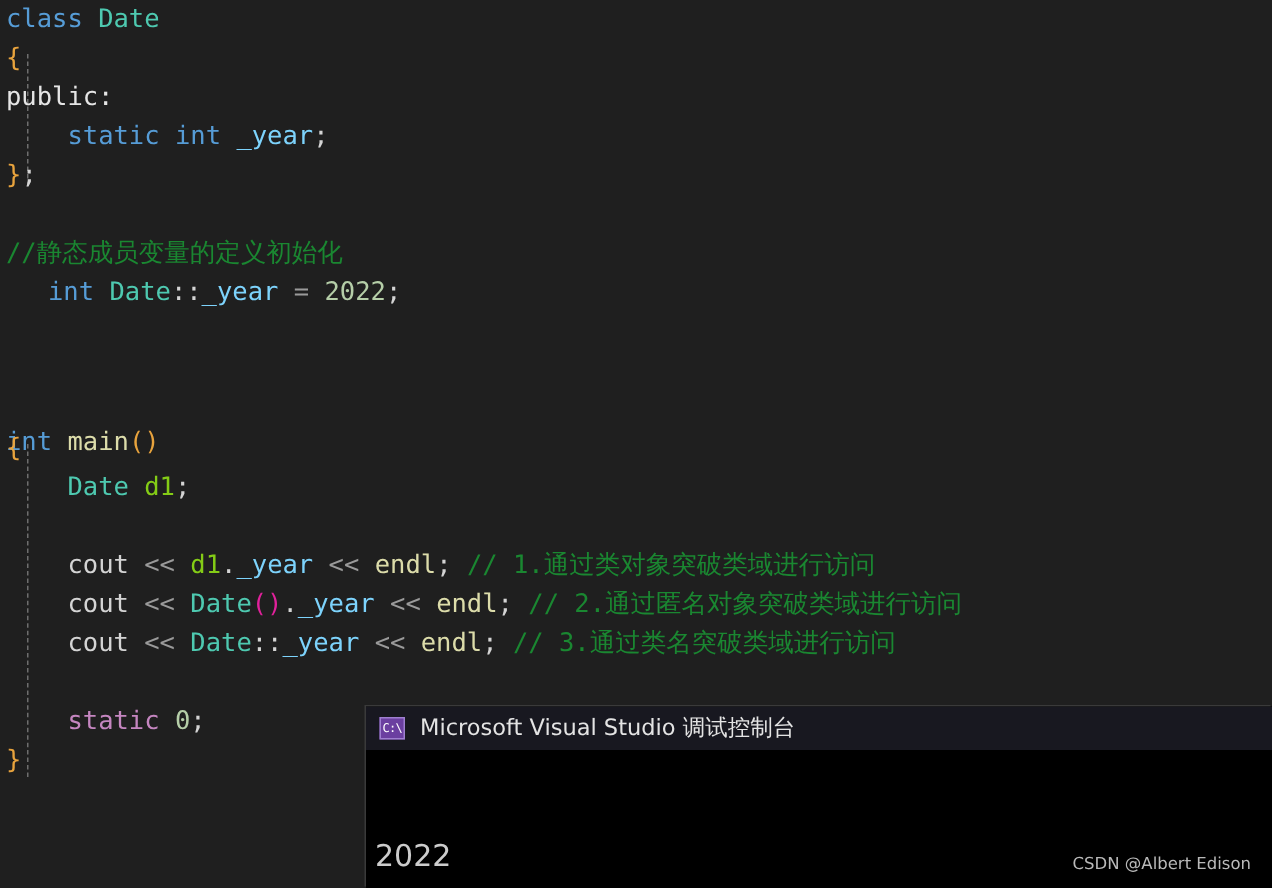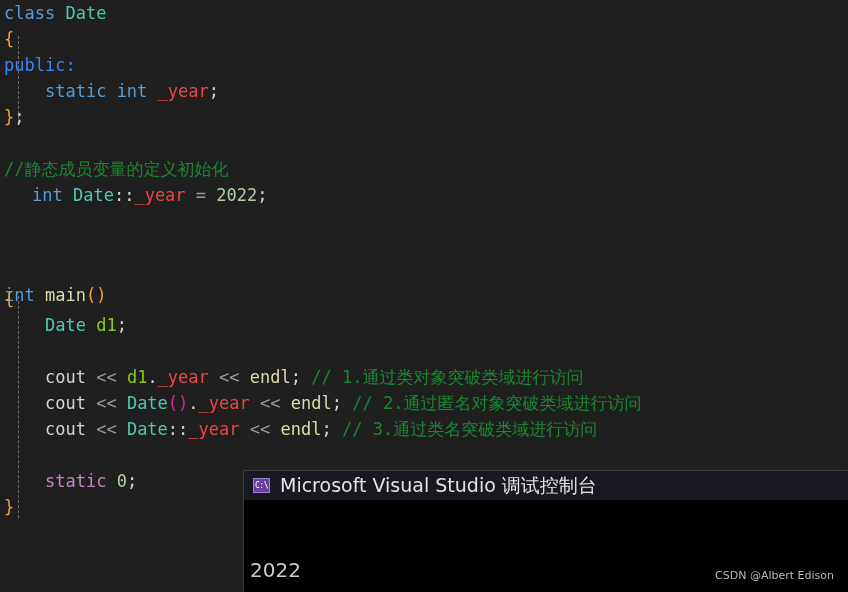--- a/index.html
+++ b/index.html
@@ -38,23 +38,23 @@
     width: 0;
     border-left: 1px dashed #6e6e6e;
   }
 
   
   .kw      { color: #569cd6; }      
   .type    { color: #4ec9b0; }      
   .brace   { color: #e8a33d; }      
   .paren   { color: #e8a33d; }      
   .paren-m { color: #e1219b; }      
-  .acc     { color: #3b82f6; text-align: right; }      
+  .acc     { color: #e5e5e5; text-align: right; }      
   .ident   { color: #dcdcaa; }      
-  .member  { color: #ef4444; }      
+  .member  { color: #7dd3fc; }      
   .var     { color: #84cc16; }      
   .num     { color: #b5cea8; }      
   .punct   { color: #d4d4d4; }
   .op      { color: #9a9a9a; }      
   .cmt     { color: #1a8731; }      
   .ctrl    { color: #c586c0; }      
   .plain   { color: #d4d4d4; }
 
   
   #console {
@@ -87,21 +87,21 @@
     font-size: 8px;
     line-height: 1;
     color: #ffffff;
     font-family: "DejaVu Sans Mono", "Liberation Mono", monospace;
     letter-spacing: -0.5px;
     flex: none;
   }
   #console-title {
     margin-left: 10px;
     color: #e4e4e4;
-    font-size: 19px;
+    font-size: 15px;
     font-family: "DejaVu Sans", "Liberation Sans", sans-serif;
   }
   #console-body {
     padding: 3px 0 0 6px;
     color: #cccccc;
     font-size: 20px;
     line-height: 27px;
     font-family: "DejaVu Sans", "Liberation Sans", sans-serif;
     white-space: pre;
   }

